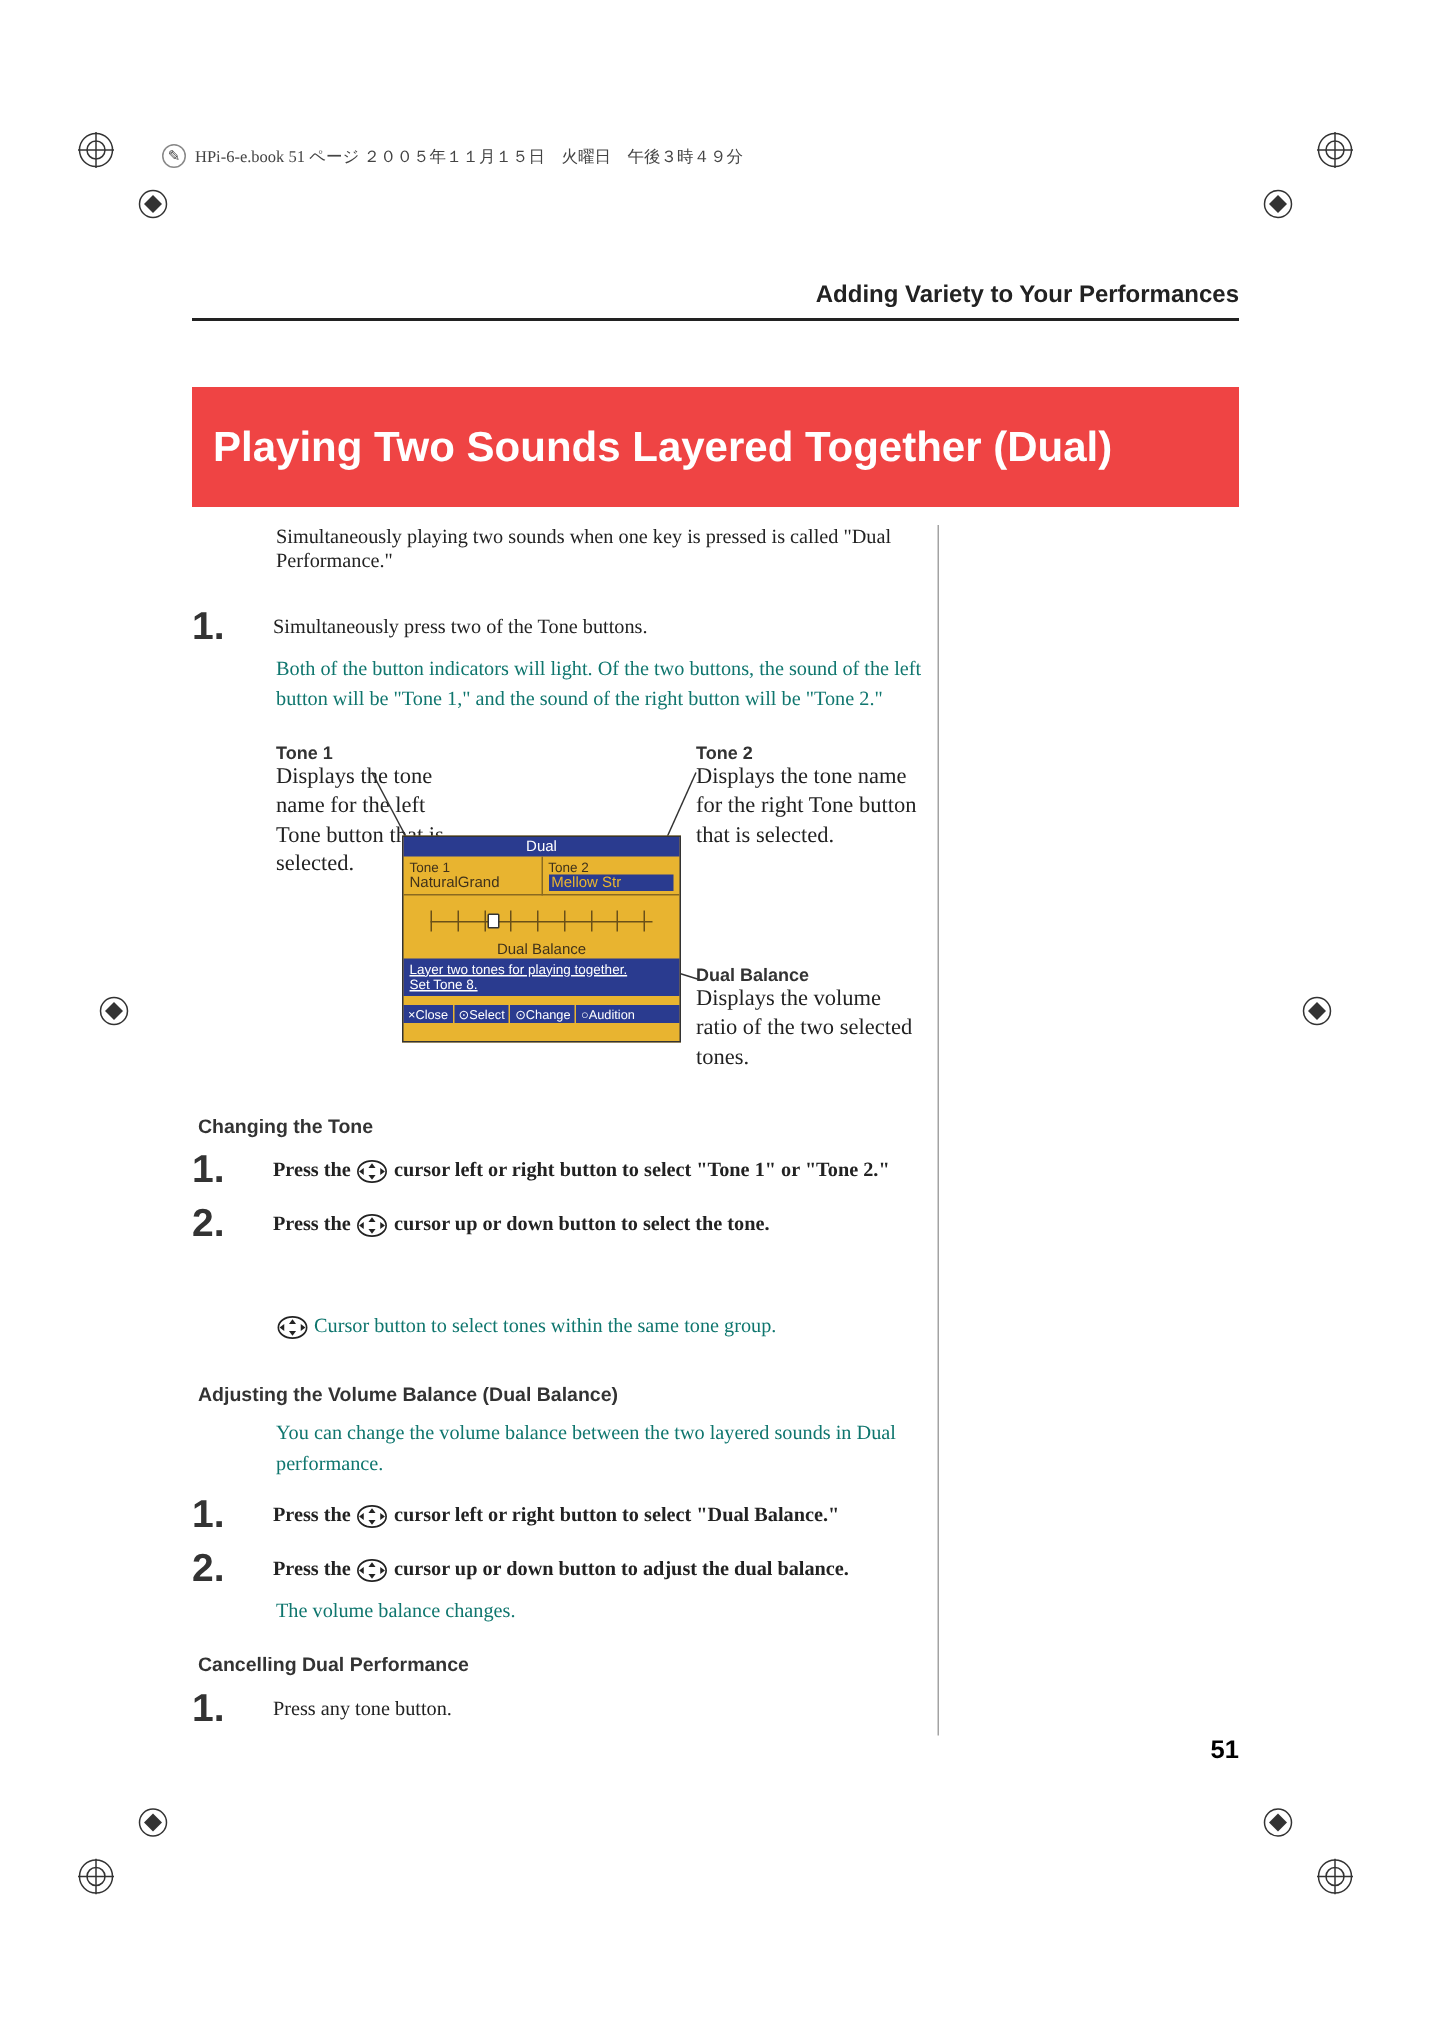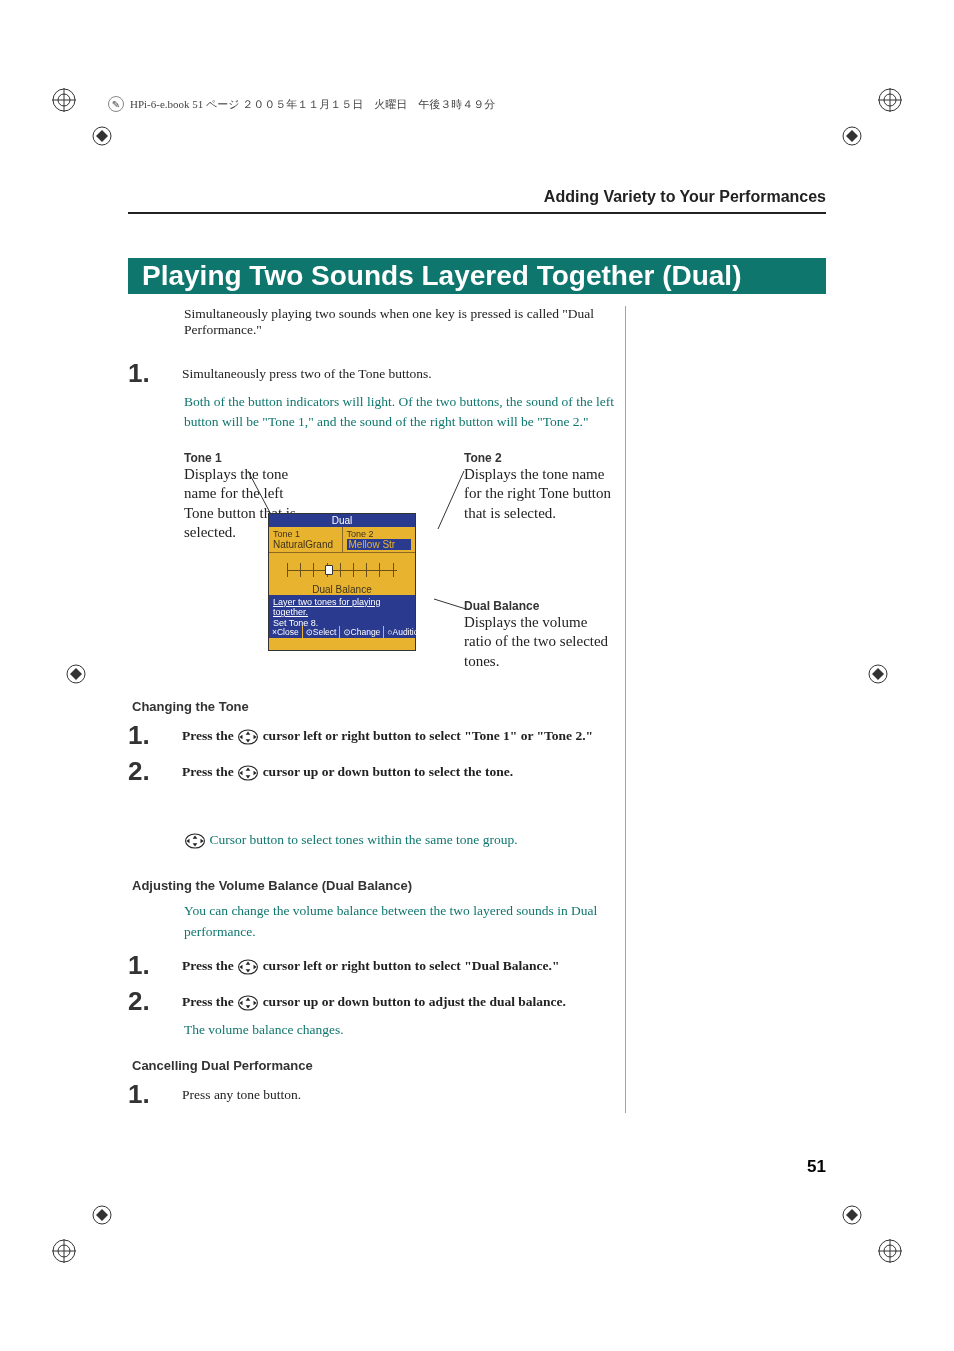--- a/index.html
+++ b/index.html
@@ -62,26 +62,26 @@
     font-size: 16px;
     color: #222;
     margin-bottom: 6px;
   }
   .section-rule {
     border-top: 2px solid #222;
     margin-bottom: 34px;
   }
 
   .title-bar {
-    background: #0f766e;
+    background: #ef4444;
     color: #fff;
     font-family: "Arial Black", Arial, sans-serif;
     font-weight: 900;
     font-size: 28px;
-    padding: 2px 14px;
+    padding: 24px 14px;
     margin-bottom: 12px;
     margin-top: 44px;
   }
 
   .intro-text {
     font-size: 13.5px;
     margin-left: 56px;
     margin-bottom: 22px;
     color: #222;
   }
@@ -152,21 +152,21 @@
   .tone-desc { font-size: 15px; color: #222; line-height: 1.3; }
 
   .tone1-block { position: absolute; top: 0; left: 0; width: 130px; }
   .tone2-block { position: absolute; top: 0; left: 280px; width: 150px; }
   .dualbalance-block { position: absolute; top: 148px; left: 280px; width: 150px; }
 
   .lcd {
     position: absolute;
     top: 62px;
     left: 84px;
-    width: 148px;
+    width: 186px;
     height: 138px;
     background: #e8b430;
     border: 1px solid #333;
     font-family: Arial, sans-serif;
   }
   .lcd-header {
     background: #2a3b8f;
     color: #fff;
     font-size: 10px;
     text-align: center;

